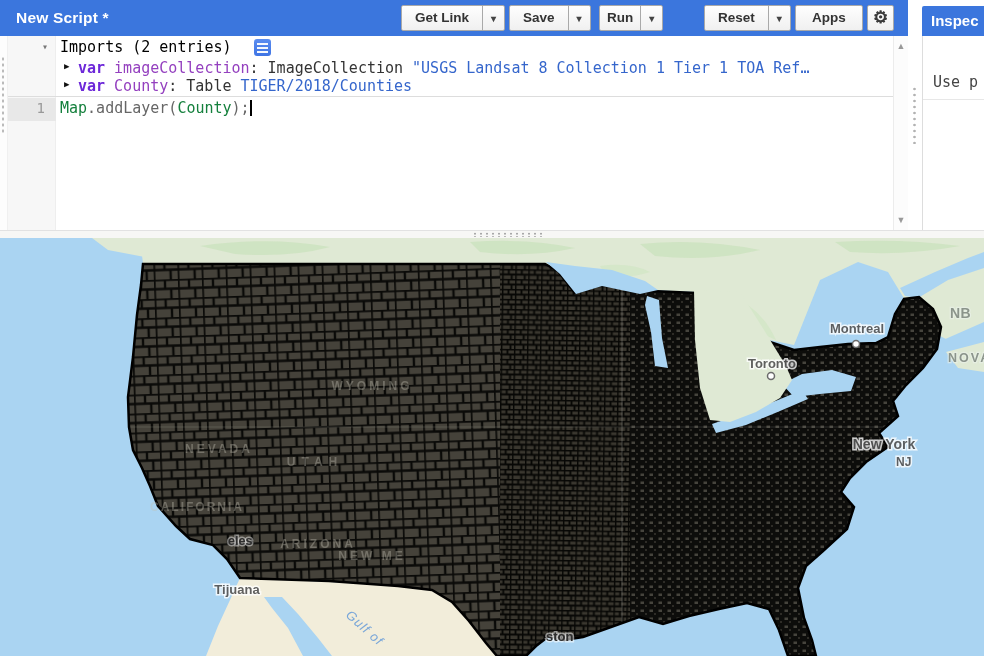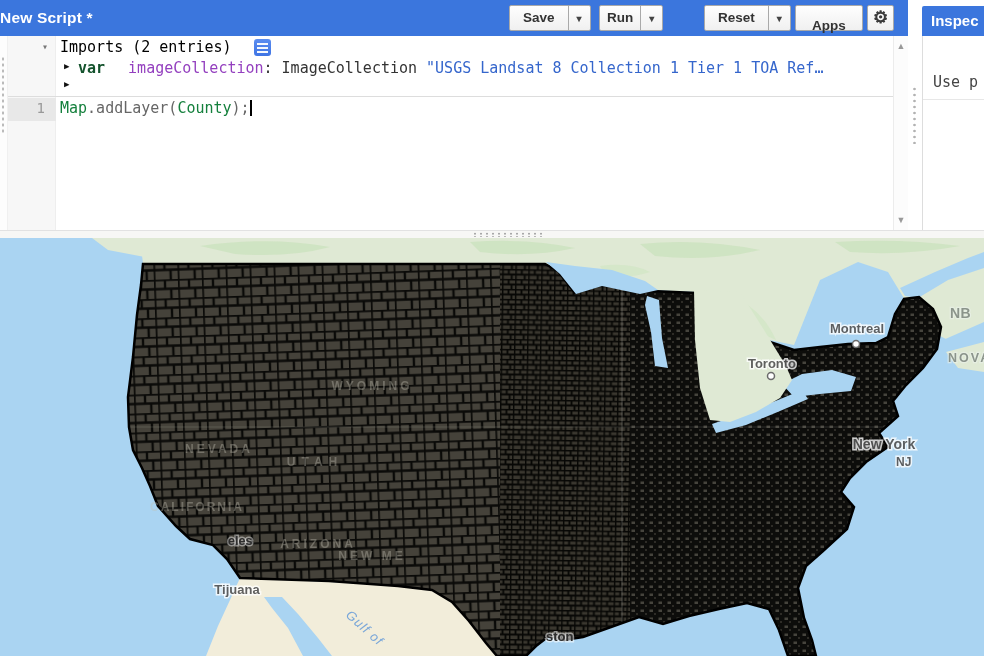--- a/index.html
+++ b/index.html
@@ -1,20 +1,20 @@
 <!DOCTYPE html>
 <html><head>
 <meta charset="utf-8">
 <style>
   html,body{margin:0;padding:0;background:#fff;}
   #app{position:relative;width:984px;height:656px;overflow:hidden;
        font-family:"Liberation Sans",sans-serif;background:#fff;}
   
   .topbar{position:absolute;left:0;top:0;width:908px;height:36px;background:#3b76dd;}
-  .title{position:absolute;left:0;top:0;line-height:36px;color:#fff;
+  .title{position:absolute;left:16px;top:0;line-height:36px;color:#fff;
          font-weight:bold;font-size:15.5px;letter-spacing:.2px;}
   .btn-group{position:absolute;top:5px;height:26px;white-space:nowrap;}
   .btn{display:inline-block;box-sizing:border-box;height:26px;line-height:24px;
        background:linear-gradient(#fefefe,#f0f0f0);border:1px solid #a9a9a9;
        border-radius:2px;color:#333;font-weight:bold;font-size:13.5px;
        padding:0 13px;vertical-align:top;cursor:pointer;}
   .btn.main-seg{border-radius:2px 0 0 2px;}
   .btn.caret-seg{border-radius:0 2px 2px 0;margin-left:-1px;padding:0 8px;}
   .caret{font-size:10px;color:#444;}
   .btn.gear-btn{padding:0 5px;font-size:17px;line-height:23px;color:#3a3a3a;}
@@ -45,21 +45,21 @@
   .collapse-arrow{position:absolute;left:34px;top:3px;font-size:10px;color:#777;cursor:pointer;}
   .imports-title{position:absolute;left:52px;top:0;color:#000000;}
   .imports-icon{position:absolute;left:246px;top:1px;width:17px;height:17px;
       border-radius:3px;background:linear-gradient(#5b8df0,#3f74e4);cursor:pointer;}
   .imports-icon::after{content:"";position:absolute;left:3px;right:3px;top:4px;height:2px;
       background:#fff;box-shadow:0 4px 0 #fff,0 8px 0 #fff;opacity:.95;}
   .import-row{position:absolute;left:0;height:18px;width:100%;white-space:nowrap;}
   .row1{top:23px;} .row2{top:41px;}
   .expand-arrow{position:absolute;left:56px;top:2px;font-size:9px;color:#111;cursor:pointer;}
   .import-text{position:absolute;left:70px;top:0;overflow:hidden;max-width:800px;}
-  .tok-kw{font-weight:bold;color:#14532d;margin-right:23px;}
+  .tok-kw{font-weight:bold;color:#6d28d9;margin-right:9px;}
   .tok-name{color:#9440bf;}
   .tok-sep{color:#333;margin-right:9px;}
   .tok-type{color:#333;margin-right:9px;}
   .tok-asset{color:#3566cc;}
   .imports-divider{position:absolute;left:0;top:60px;width:100%;border-top:1px solid #ddd;}
   .code-line{position:absolute;left:0;top:62px;height:23px;width:100%;}
   .code-line .lnum{position:absolute;left:0;top:0;width:48px;height:23px;background:#e8e8e8;
       color:#999;font-size:14px;text-align:right;padding:2px 11px 0 0;box-sizing:border-box;}
   .code-line .code{position:absolute;left:52px;top:1px;white-space:pre;}
   .tok-var{color:#15803d;} .tok-plain{color:#666;margin-top:24px;}
@@ -91,31 +91,34 @@
   .water-label{fill:#7aa7d9;font-size:13px;font-style:italic;letter-spacing:1px;}
 </style>
 </head>
 <body>
 
 <div id="app">
 
   <div class="topbar">
     <div class="title">New Script *</div>
 
+    <div class="btn-group" style="left:401px">
+      <span class="btn main-seg">Get Link</span><span class="btn caret-seg"><span class="caret">▾</span></span>
+    </div>
     <div class="btn-group" style="left:509px">
       <span class="btn main-seg">Save</span><span class="btn caret-seg"><span class="caret">▾</span></span>
     </div>
     <div class="btn-group" style="left:599px">
       <span class="btn main-seg" style="padding:0 7px">Run</span><span class="btn caret-seg"><span class="caret">▾</span></span>
     </div>
     <div class="btn-group" style="left:704px">
       <span class="btn main-seg">Reset</span><span class="btn caret-seg"><span class="caret">▾</span></span>
     </div>
     <div class="btn-group" style="left:795px">
-      <span class="btn" style="padding:8px 16px">Apps</span>
+      <span class="btn" style="padding:0 16px">Apps</span>
     </div>
     <div class="btn-group" style="left:867px">
       <span class="btn gear-btn">⚙</span>
     </div>
   </div>
 
   <div class="vsplit">
     <div class="grip"></div>
   </div>
 
@@ -137,20 +140,21 @@
       <span class="imports-icon"></span>
     </div>
 
     <div class="import-row row1">
       <span class="expand-arrow">▶</span>
       <span class="import-text"><span class="tok-kw">var</span><span class="tok-name">imageCollection</span><span class="tok-sep">:</span><span class="tok-type">ImageCollection</span><span class="tok-asset">"USGS Landsat 8 Collection 1 Tier 1 TOA Ref…</span></span>
     </div>
 
     <div class="import-row row2">
       <span class="expand-arrow">▶</span>
+      <span class="import-text"><span class="tok-kw">var</span><span class="tok-name">County</span><span class="tok-sep">:</span><span class="tok-type">Table</span><span class="tok-asset">TIGER/2018/Counties</span></span>
     </div>
 
     <div class="imports-divider"></div>
 
     <div class="code-line">
       <div class="lnum">1</div>
       <div class="code"><span class="tok-var">Map</span><span class="tok-plain">.addLayer(</span><span class="tok-var">County</span><span class="tok-plain">);</span><span class="cursor"></span></div>
     </div>
   </div>
 

